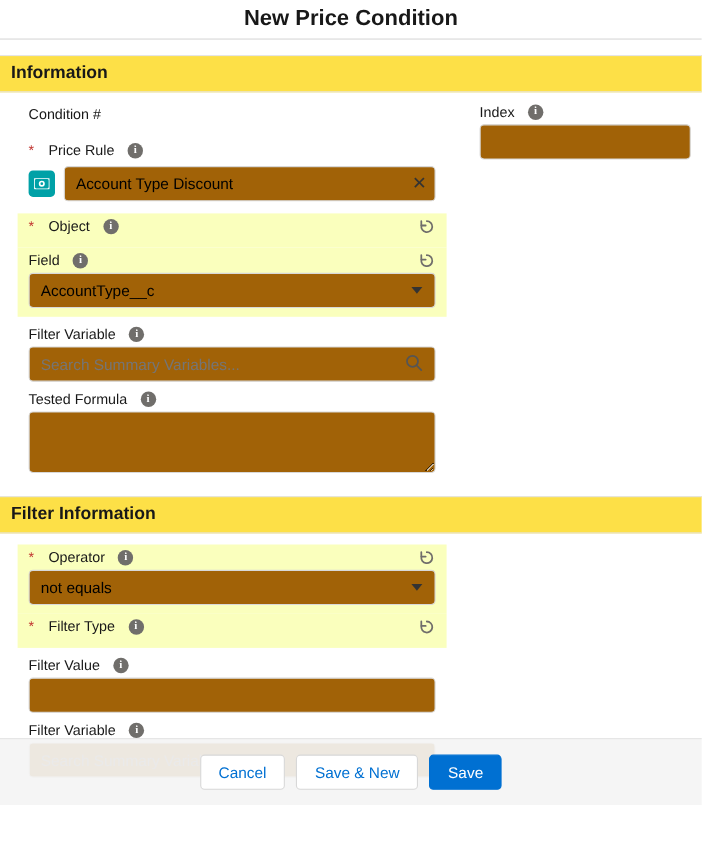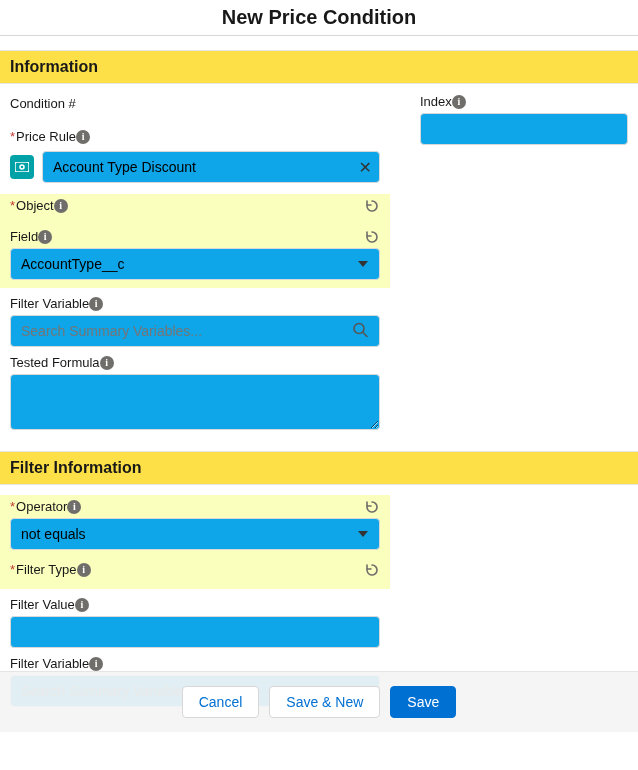--- a/index.html
+++ b/index.html
@@ -24,54 +24,55 @@
   .section-header {
     background: #fde047;
     border-top: 1px solid #e5e5e5;
     border-bottom: 1px solid #e5e5e5;
     padding: 7px 10px;
     font-size: 16px;
     font-weight: 700;
   }
   .section-body {
     padding: 10px;
+    margin-left: 16px;
   }
   .columns {
     display: flex;
     gap: 30px;
   }
   .col-left { width: 370px; }
   .col-right { flex: 1; padding-left:10px; }
   .field-block { margin-bottom: 8px; }
   .field-label {
     font-size: 13px;
     margin-bottom: 4px;
     display: flex;
     align-items: center;
-    gap: 0;
+    gap: 12px;
   }
   .req { color: #c23934; margin-right:1px; }
   .highlight {
     background: #faffbd;
     margin: 0 -10px;
     padding: 4px 10px 8px 10px;
     position: relative;
   }
   .highlight .undo {
     position: absolute;
     top: 4px;
     right: 10px;
     color: #706e6b;
     cursor: pointer;
   }
   .input, .select, .textarea, .lookup {
     width: 100%;
     border: 1px solid #d8d8d8;
     border-radius: 4px;
-    background: #0ea5e9;
+    background: #a16207;
     font-size: 14px;
     padding: 7px 10px;
     font-family: inherit;
   }
   .select {
     appearance: none;
     -webkit-appearance: none;
     background-repeat: no-repeat;
     background-position: right 10px center;
     padding-right: 28px;

